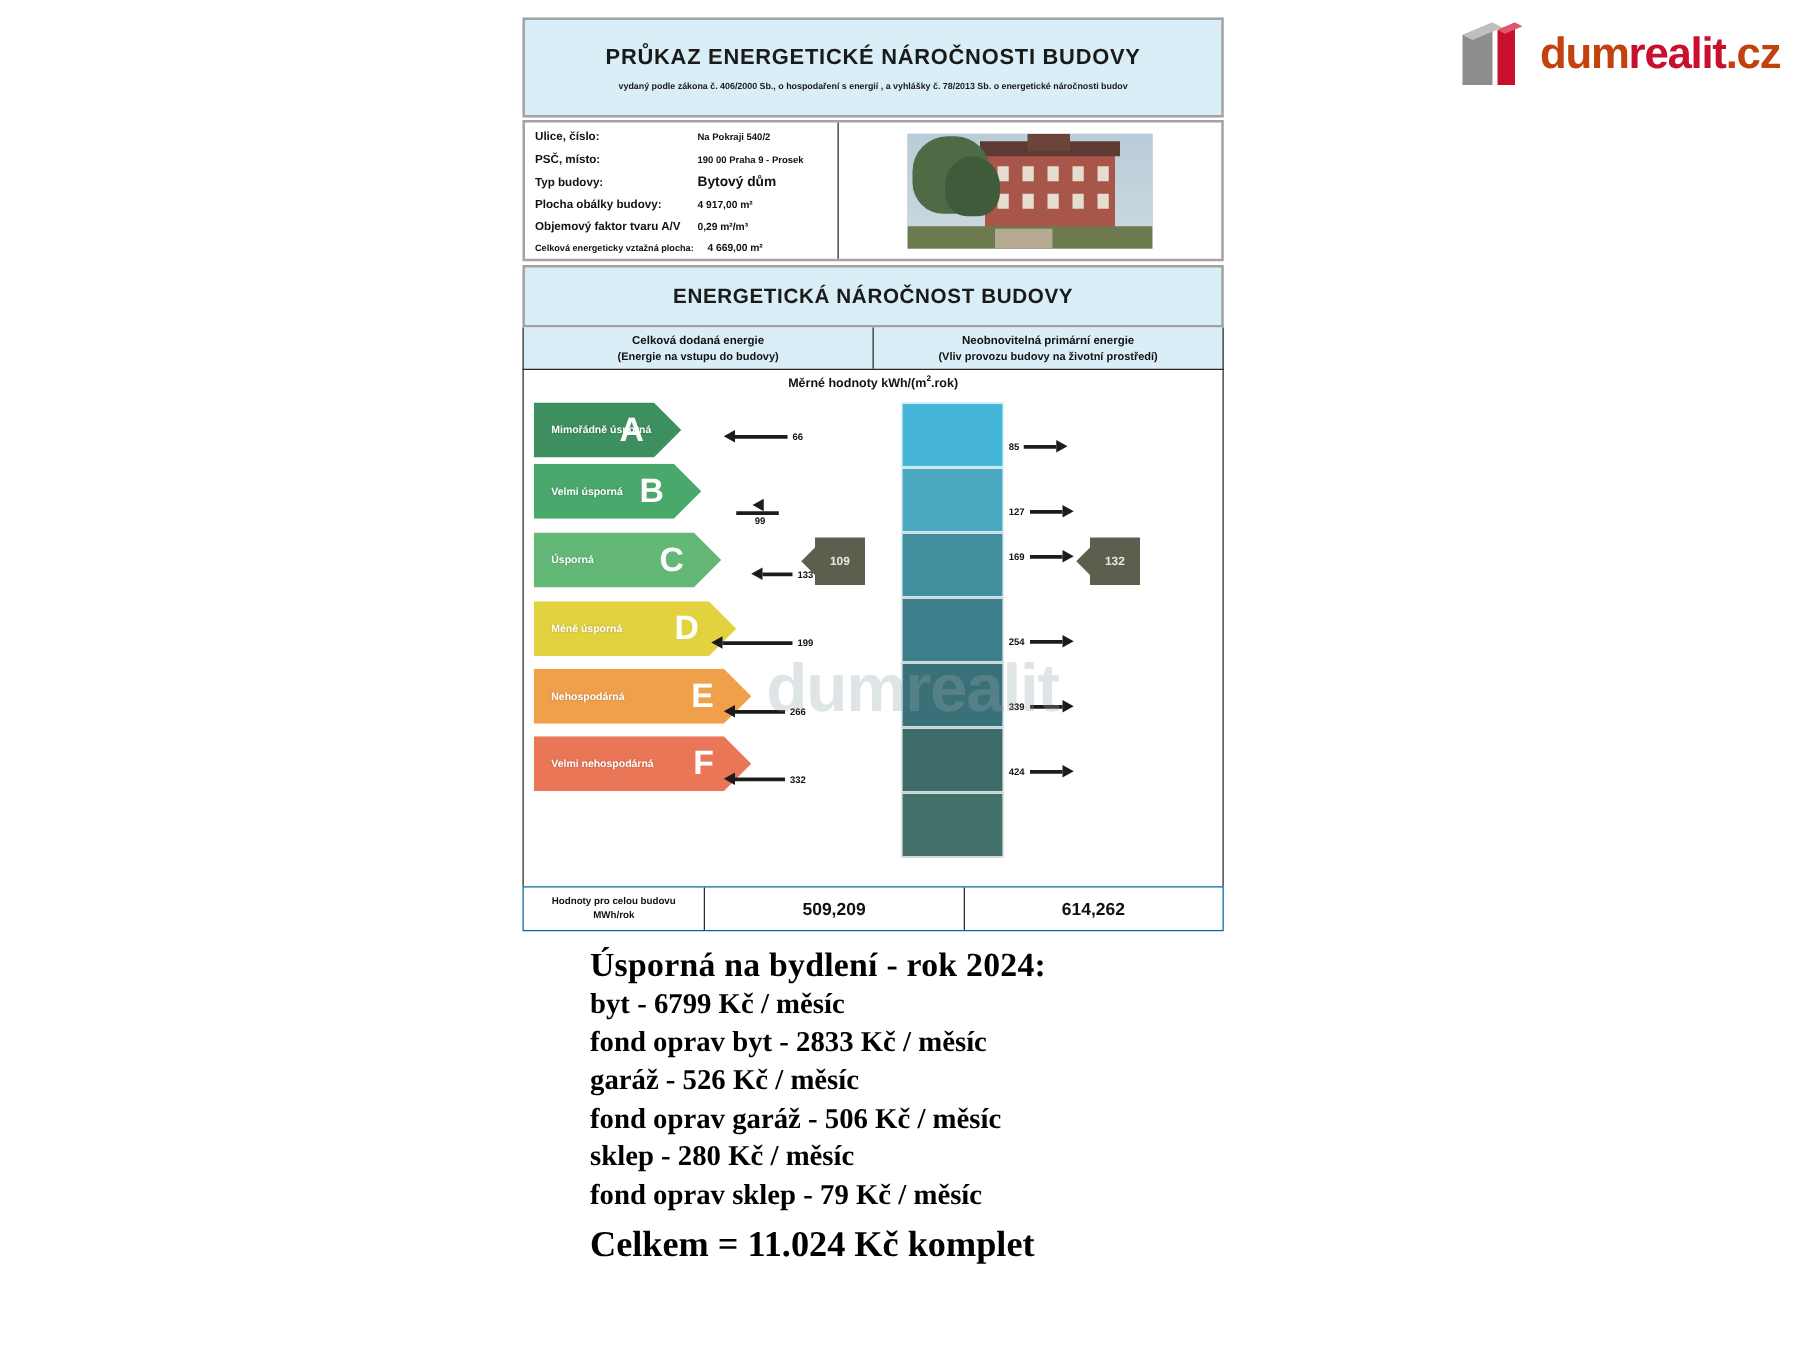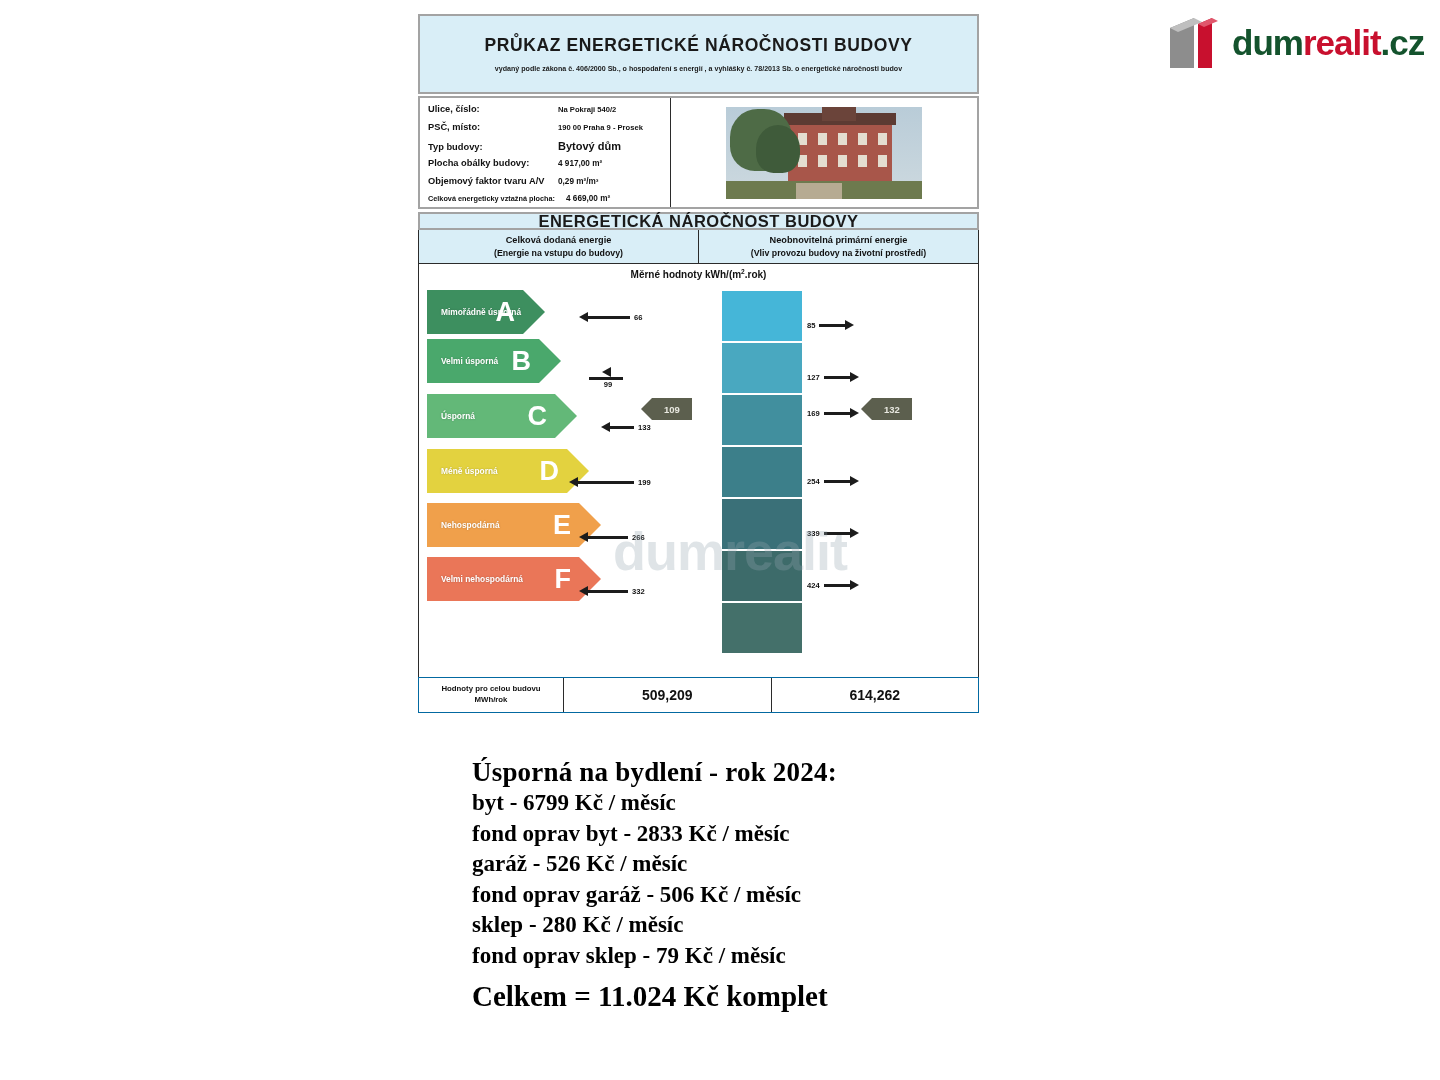--- a/index.html
+++ b/index.html
@@ -6,21 +6,21 @@
   body{
     width:1440px;height:1080px;position:relative;overflow:hidden;
     background:#ffffff;
     font-family:"Liberation Sans",sans-serif;
   }
 
   
   .logo{position:absolute;left:1168px;top:14px;display:flex;align-items:center;gap:10px;}
   .logo-mark{width:54px;height:56px;position:relative;}
   .logo-text{font-size:35px;font-weight:700;letter-spacing:-1px;line-height:1;}
-  .lt-grey{color:#14532d;}
+  .lt-grey{color:#c2410c;}
   .lt-red{color:#c8102e;}
 
   
   .sheet{position:absolute;left:418px;top:14px;width:561px;height:740px;}
 
   .box{border:2px solid #a3a3a3;box-sizing:border-box;background:#fff;}
 
   .band{background:#d9eef7;}
 
   .title-box{height:80px;display:flex;flex-direction:column;align-items:center;justify-content:center;}
@@ -45,21 +45,21 @@
   .ph-tree{position:absolute;left:4px;top:2px;width:62px;height:62px;background:#4e6b46;border-radius:45% 45% 40% 40%;}
   .ph-tree2{position:absolute;left:30px;top:18px;width:44px;height:48px;background:#3f5b3a;border-radius:50% 50% 40% 40%;}
   .ph-bld{position:absolute;left:62px;top:14px;width:104px;height:62px;background:#a8564a;}
   .ph-roof{position:absolute;left:58px;top:6px;width:112px;height:12px;background:#5d3b33;}
   .ph-roof2{position:absolute;left:96px;top:0px;width:34px;height:14px;background:#6b443a;}
   .ph-win{position:absolute;width:9px;height:12px;background:#e4ddd0;}
   .ph-grass{position:absolute;left:0;bottom:0;width:100%;height:18px;background:#6d7a4e;}
   .ph-path{position:absolute;left:70px;bottom:0;width:46px;height:16px;background:#b6ab92;}
 
   
-  .en-title{height:18px;margin-top:3px;display:flex;align-items:center;justify-content:center;}
+  .en-title{height:50px;margin-top:3px;display:flex;align-items:center;justify-content:center;}
   .en-title span{font-size:16.5px;font-weight:700;letter-spacing:.5px;color:#1a1a1a;}
 
   .colhead{display:flex;height:34px;border-left:1px solid #2b2b2b;border-right:1px solid #2b2b2b;border-bottom:1px solid #2b2b2b;box-sizing:border-box;}
   .ch{flex:1;display:flex;flex-direction:column;align-items:center;justify-content:center;gap:3px;}
   .ch:first-child{border-right:1px solid #2b2b2b;}
   .ch b{font-size:9.2px;font-weight:700;color:#111;}
   .ch i{font-style:normal;font-size:8.8px;font-weight:700;color:#111;}
 
   .units{height:20px;border-left:1px solid #2b2b2b;border-right:1px solid #2b2b2b;box-sizing:border-box;display:flex;align-items:center;justify-content:center;}
   .units span{font-size:10px;font-weight:700;color:#111;}
@@ -79,21 +79,21 @@
   .tick .head{width:0;height:0;border-top:5px solid transparent;border-bottom:5px solid transparent;border-right:9px solid #1c1c1c;}
   .tick .num{font-size:7.6px;font-weight:700;color:#111;margin-left:4px;}
   .tick.right .head{border-right:none;border-left:9px solid #1c1c1c;}
   .tick.right .num{margin-left:0;margin-right:4px;}
 
   
   .bars{position:absolute;left:302px;top:6px;width:82px;}
   .bar{height:52px;border:1px solid #ffffff;box-sizing:border-box;}
 
   
-  .badge{position:absolute;height:22px;display:flex;align-items:center;}
+  .badge{position:absolute;height:38px;display:flex;align-items:center;}
   .badge .tip{width:0;height:0;border-top:11px solid transparent;border-bottom:11px solid transparent;border-right:11px solid #5c5f4e;}
   .badge .bd{height:100%;background:#5c5f4e;display:flex;align-items:center;justify-content:center;padding:0 12px;}
   .badge .bd span{font-size:9.5px;font-weight:700;color:#e8e8e0;}
 
   
   .totals{display:flex;height:36px;border:1px solid #0369a1;box-sizing:border-box;}
   .tt-lab{width:144px;border-right:1px solid #2b2b2b;display:flex;flex-direction:column;align-items:center;justify-content:center;}
   .tt-lab b{font-size:7.8px;font-weight:700;color:#111;line-height:1.35;text-align:center;}
   .tt-val{flex:1;display:flex;align-items:center;justify-content:center;}
   .tt-val:first-of-type{}

